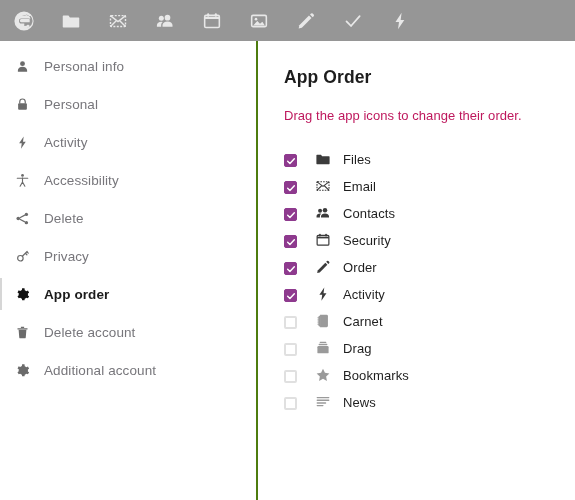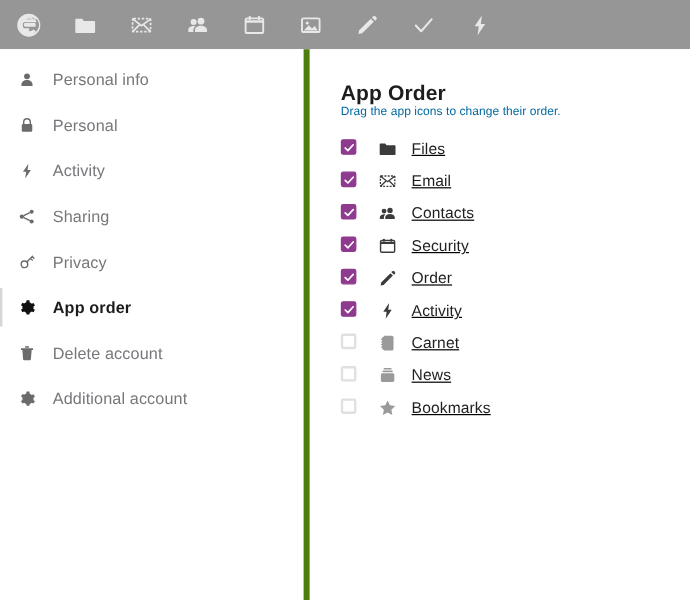--- a/index.html
+++ b/index.html
@@ -35,21 +35,21 @@
   .appbar-item .gl { fill: #e8e8e8; }
   .appbar-item .gs { stroke: #e8e8e8; fill: none; }
 
   
   #sidebar {
     position: absolute;
     top: 41px; left: 0;
     width: 258px;
     height: 459px;
     background: #ffffff;
-    border-right: 5px solid #4d7c0f;
+    border-right: 2px solid #4d7c0f;
     padding-top: 6px;
   }
   .nav-item {
     position: relative;
     height: 38px;
     display: flex;
     align-items: center;
     padding-left: 9px;
     cursor: pointer;
   }
@@ -88,32 +88,32 @@
     background: #ffffff;
     padding: 26px 0 0 25px;
   }
   #page-title {
     font-size: 17.5px;
     font-weight: 700;
     color: #1d1d1d;
     letter-spacing: .1px;
   }
   #page-desc {
-    font-size: 10px;
-    color: #0369a1;
+    margin-top: 20px;
+    font-size: 13px;
+    color: #be185d;
     letter-spacing: .05px;
   }
 
   #app-list { margin-top: 17px; }
   .app-row {
     height: 27px;
     display: flex;
-    align-items: flex-start;
+    align-items: flex-end;
     cursor: pointer;
-    text-decoration: underline;
   }
   .cb {
     width: 13px; height: 13px;
     flex: 0 0 13px;
     border-radius: 2px;
     display: flex;
     align-items: center;
     justify-content: center;
   }
   .cb.on  { background: #8e3a8e; border: 1px solid #8e3a8e; }
@@ -231,27 +231,36 @@
       <span class="nav-icon">
         <svg viewBox="0 0 24 24" width="15" height="15">
           <path class="gl" d="M13.9 2.2 6.6 13.1h4.2l-1.2 8.9 7.6-11.3h-4.4z"></path>
         </svg>
       </span>
       <span class="nav-label">Activity</span>
     </div>
     <div class="nav-item">
       <span class="nav-icon">
         <svg viewBox="0 0 24 24" width="15" height="15">
+          <circle class="gl" cx="12" cy="3.8" r="2.2"></circle>
+          <path class="gs" d="M3.6 8.4h16.8M12 7.6v7.2M12 14.4 8.2 21.2M12 14.4l3.8 6.8" stroke-width="1.8" stroke-linecap="round"></path>
+        </svg>
+      </span>
+      <span class="nav-label">Accessibility</span>
+    </div>
+    <div class="nav-item">
+      <span class="nav-icon">
+        <svg viewBox="0 0 24 24" width="15" height="15">
           <circle class="gl" cx="18.2" cy="5.4" r="2.7"></circle>
           <circle class="gl" cx="5.2" cy="12" r="2.9"></circle>
           <circle class="gl" cx="18.2" cy="18.6" r="2.7"></circle>
           <path class="gs" d="M7.7 10.7 15.8 6.6M7.7 13.3l8.1 4.1" stroke-width="1.9"></path>
         </svg>
       </span>
-      <span class="nav-label">Sharing</span>
+      <span class="nav-label">Delete</span>
     </div>
     <div class="nav-item">
       <span class="nav-icon">
         <svg viewBox="0 0 24 24" width="15" height="15">
           <circle class="gs" cx="8.6" cy="14.8" r="4.4" stroke-width="1.9"></circle>
           <path class="gs" d="m11.8 11.6 7.6-7.6M16.6 6.8l2.4 2.4M19 4.4l2.2 2.2" stroke-width="1.9" stroke-linecap="round"></path>
         </svg>
       </span>
       <span class="nav-label">Privacy</span>
     </div>
@@ -391,25 +400,34 @@
       </div>
       <div class="app-row">
         <span class="cb off"></span>
         <span class="app-icon faded">
           <svg viewBox="0 0 24 24" width="16" height="16">
             <rect class="gl" x="7" y="2.6" width="10" height="1.9" rx=".9"></rect>
             <rect class="gl" x="5.4" y="5.6" width="13.2" height="2.1" rx="1"></rect>
             <rect class="gl" x="3.6" y="9" width="16.8" height="11" rx="1.8"></rect>
           </svg>
         </span>
-        <span class="app-label">News</span>
+        <span class="app-label">Drag</span>
       </div>
       <div class="app-row">
         <span class="cb off"></span>
         <span class="app-icon faded">
           <svg viewBox="0 0 24 24" width="16" height="16">
             <path class="gl" d="m12 2.6 2.9 6.1 6.7.9-4.9 4.7 1.2 6.6-5.9-3.2-5.9 3.2 1.2-6.6-4.9-4.7 6.7-.9z"></path>
           </svg>
         </span>
         <span class="app-label">Bookmarks</span>
       </div>
+      <div class="app-row">
+        <span class="cb off"></span>
+        <span class="app-icon faded">
+          <svg viewBox="0 0 24 24" width="16" height="16">
+            <path class="gs" d="M3.4 5.4h17.2M3.4 9.4h17.2M3.4 13.4h12.4M3.4 17.4h8.4" stroke-width="2.1" stroke-linecap="round"></path>
+          </svg>
+        </span>
+        <span class="app-label">News</span>
+      </div>
     </div>
 </main>
 
 </body></html>

